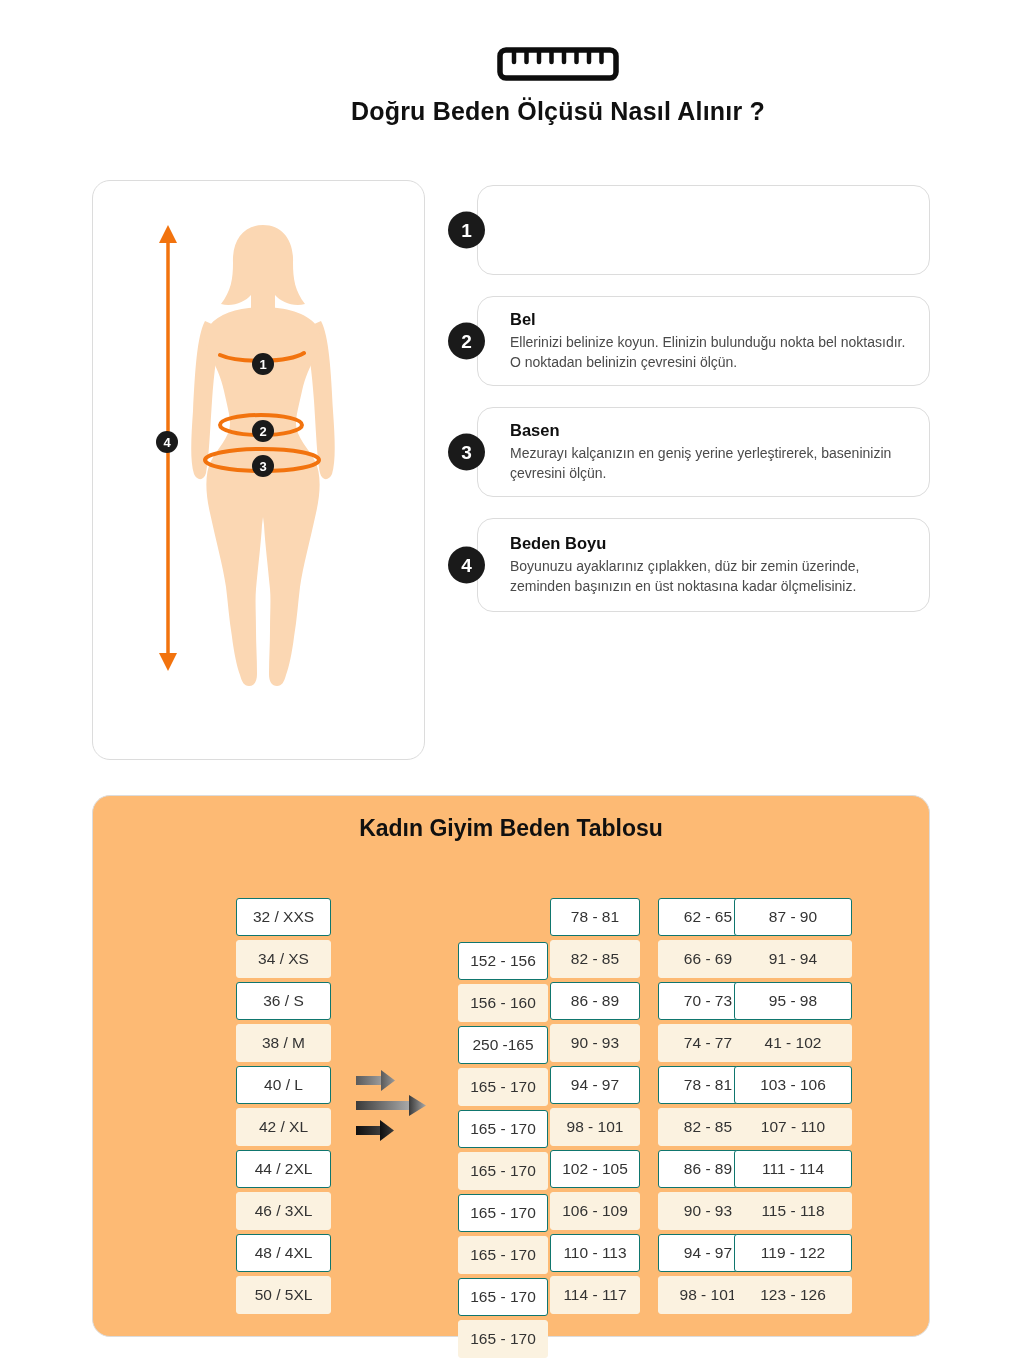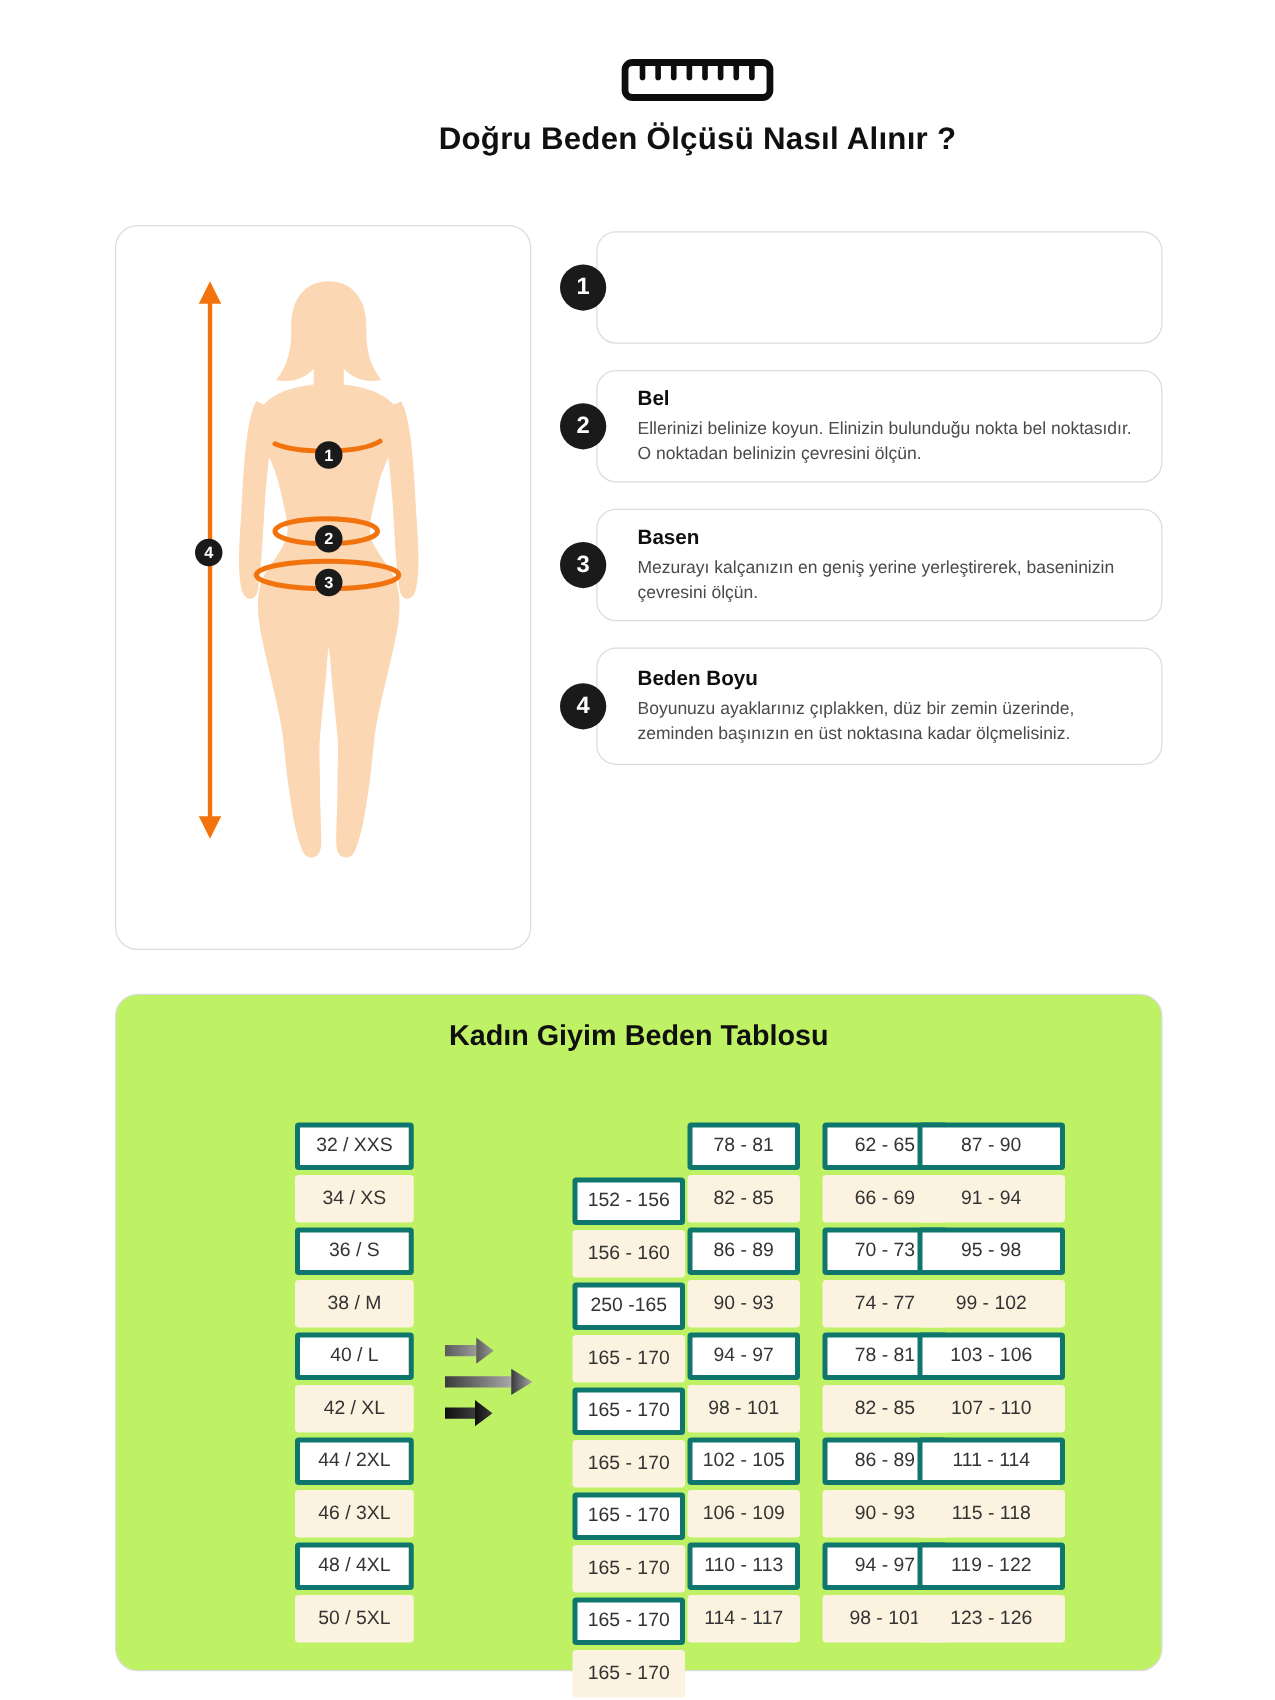--- a/index.html
+++ b/index.html
@@ -33,40 +33,40 @@
     position:absolute;left:-30px;top:50%;transform:translateY(-50%);
     width:37px;height:37px;border-radius:50%;background:var(--badge-black,#1a1a1a);
     color:#fff;font-size:19px;font-weight:bold;display:flex;align-items:center;justify-content:center;
   }
   .inst-title{font-size:16.5px;font-weight:bold;color:#0f0f0f;margin-bottom:3px;}
   .inst-text{font-size:14px;color:#4a4a4a;line-height:1.44;}
 
   
   .table-card{
     position:absolute;left:92px;top:795px;width:838px;height:542px;box-sizing:border-box;
-    border:1px solid #dcdcdc;border-radius:18px;background:#bef264;
+    border:1px solid #dcdcdc;border-radius:18px;background:#fdba74;
   }
   .table-title{margin:19px 0 0 0;text-align:center;font-size:23px;font-weight:bold;color:#101010;}
 
   .t-head{position:absolute;top:62px;left:0;width:100%;height:40px;}
   .t-head .hcell{
     position:absolute;top:0;text-align:center;font-size:15px;color:#2e2e2e;line-height:18px;font-weight:normal;
   }
   .h-beden{left:143px;width:95px;}
   .h-1{left:365px;width:90px;}
   .h-2{left:457px;width:90px;}
   .h-3{left:549px;width:90px;}
   .h-4{left:641px;width:94px;}
 
   .t-rows{position:absolute;top:102px;left:0;width:100%;}
   .t-row{position:relative;height:38px;margin-bottom:4px;}
   .cell{
     position:absolute;top:0;height:38px;box-sizing:border-box;border-radius:3px;
     display:flex;align-items:center;justify-content:center;
-    font-size:15.5px;color:#333;background:#fff;border:4px solid #0f766e;
+    font-size:15.5px;color:#333;background:#fff;border:1px solid #0f766e;
   }
   .t-row.hl .cell{background:var(--row-highlight,#fbf2e0);border-color:var(--row-highlight,#fbf2e0);}
   .c-beden{left:143px;width:95px;}
   .c-boy{left:365px;width:90px;margin-top:44px;}
   .c-gogus{left:457px;width:90px;}
   .c-bel{left:565px;width:100px;text-align:right;}
   .c-basen{left:641px;width:118px;}
 
   .arrows{position:absolute;left:263px;top:271px;}
 </style>
@@ -184,21 +184,21 @@
         <div class="cell c-gogus">86 - 89</div>
         <div class="cell c-bel">70 - 73</div>
         <div class="cell c-basen">95 - 98</div>
       </div>
 
       <div class="t-row hl">
         <div class="cell c-beden">38 / M</div>
         <div class="cell c-boy">165 - 170</div>
         <div class="cell c-gogus">90 - 93</div>
         <div class="cell c-bel">74 - 77</div>
-        <div class="cell c-basen">99 - 102</div>
+        <div class="cell c-basen">41 - 102</div>
       </div>
 
       <div class="t-row">
         <div class="cell c-beden">40 / L</div>
         <div class="cell c-boy">165 - 170</div>
         <div class="cell c-gogus">94 - 97</div>
         <div class="cell c-bel">78 - 81</div>
         <div class="cell c-basen">103 - 106</div>
       </div>
 

